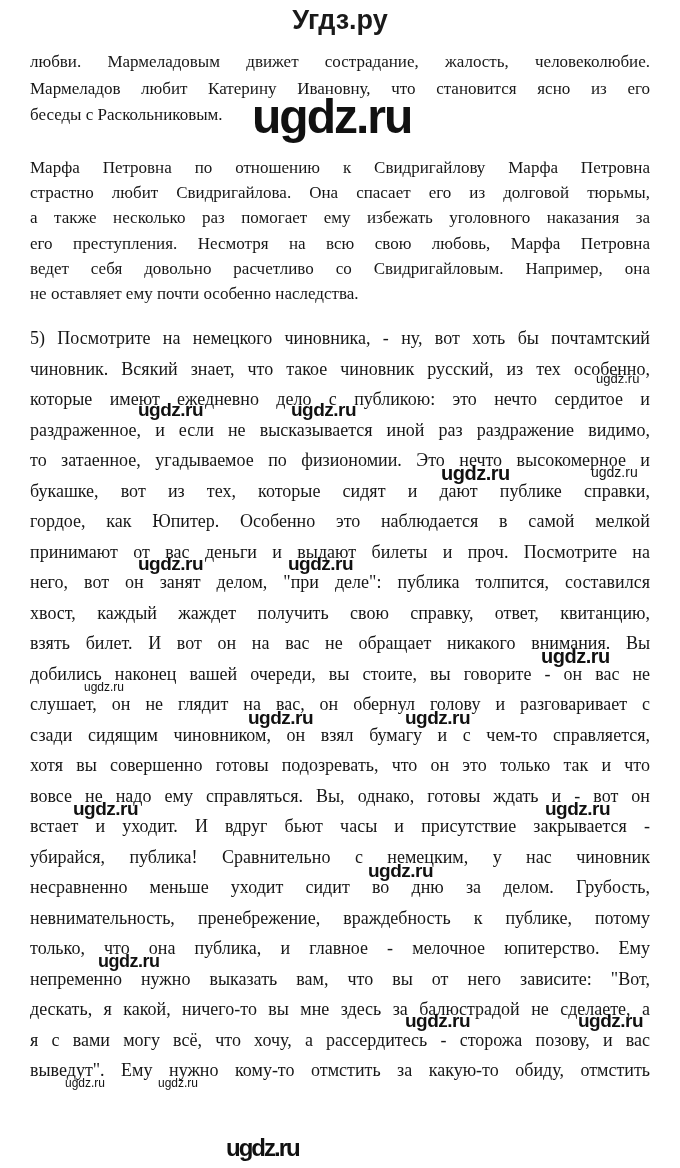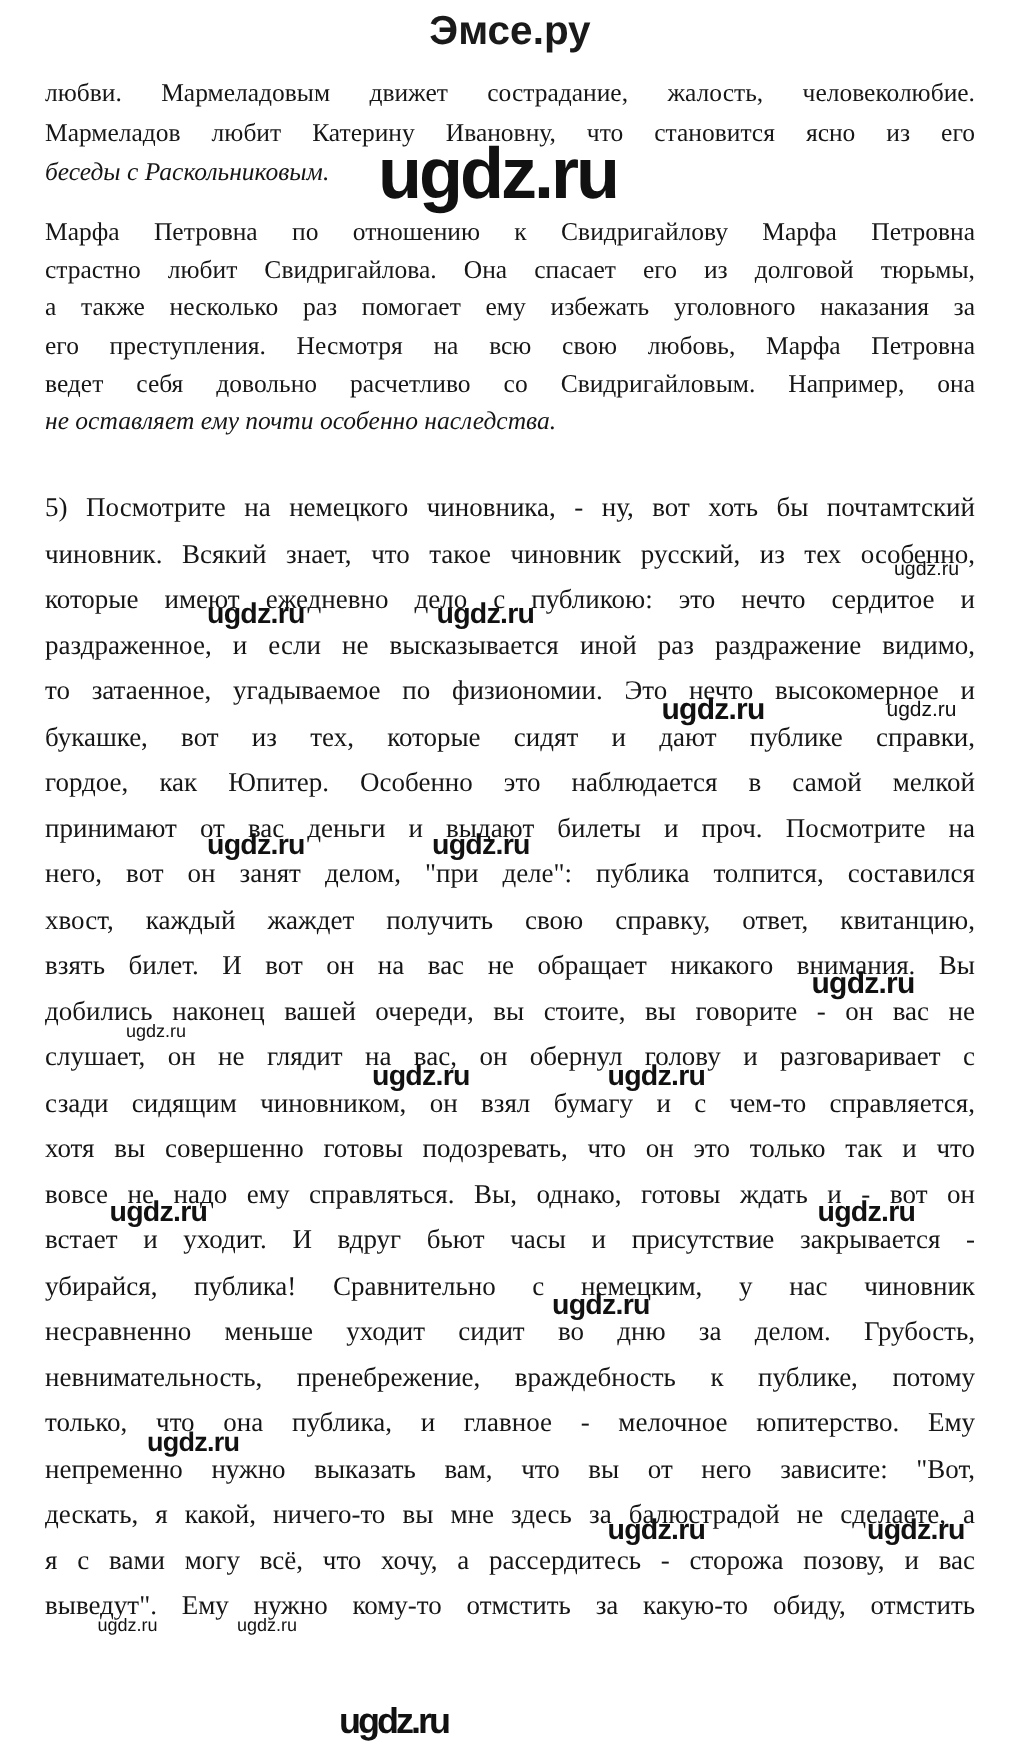--- a/index.html
+++ b/index.html
@@ -22,45 +22,45 @@
   }
 
   .para { position: absolute; left: 30px; width: 620px; }
   .para .line {
     text-align: justify;
     -moz-text-align-last: justify;
     text-align-last: justify;
     overflow: hidden;
     white-space: nowrap;
   }
-  .para .line.endline { text-align: right; text-align-last: left; font-style: italic; }
+  .para .line.endline { text-align: right; text-align-last: left; }
 
   .p1 { top: 49px;  font-size: 17px; }
   .p1 .line { height: 26.5px; line-height: 26.5px; }
-  .p2 { top: 142px; font-size: 17px; }
+  .p2 { top: 155px; font-size: 17px; }
   .p2 .line { height: 25.2px; line-height: 25.2px; }
   .p3 { top: 323px; font-size: 18px; word-spacing: -0.5px; }
   .p3 .line { height: 30.5px; line-height: 30.5px; }
 
   .wm {
     position: absolute;
     font-family: "Liberation Sans", sans-serif;
     color: #111111;
     line-height: 1;
     white-space: nowrap;
   }
   .wm.bold  { font-weight: 700; letter-spacing: -0.5px; }
   .wm.big   { font-weight: 700; letter-spacing: -2px; }
   .wm.small { font-weight: 400; letter-spacing: 0; }
 </style>
 </head>
 <body>
 
 <div class="page">
-  <div class="site-title">Эмсе.ру</div>
+  <div class="site-title">Угдз.ру</div>
 
   <div id="doc">
       <div class="para p1">
         <div class="line">любви. Мармеладовым движет сострадание, жалость, человеколюбие.</div>
         <div class="line">Мармеладов любит Катерину Ивановну, что становится ясно из его</div>
         <div class="line endline">беседы с Раскольниковым.</div>
       </div>
       <div class="para p2">
         <div class="line">Марфа Петровна по отношению к Свидригайлову Марфа Петровна</div>
         <div class="line">страстно любит Свидригайлова. Она спасает его из долговой тюрьмы,</div>

